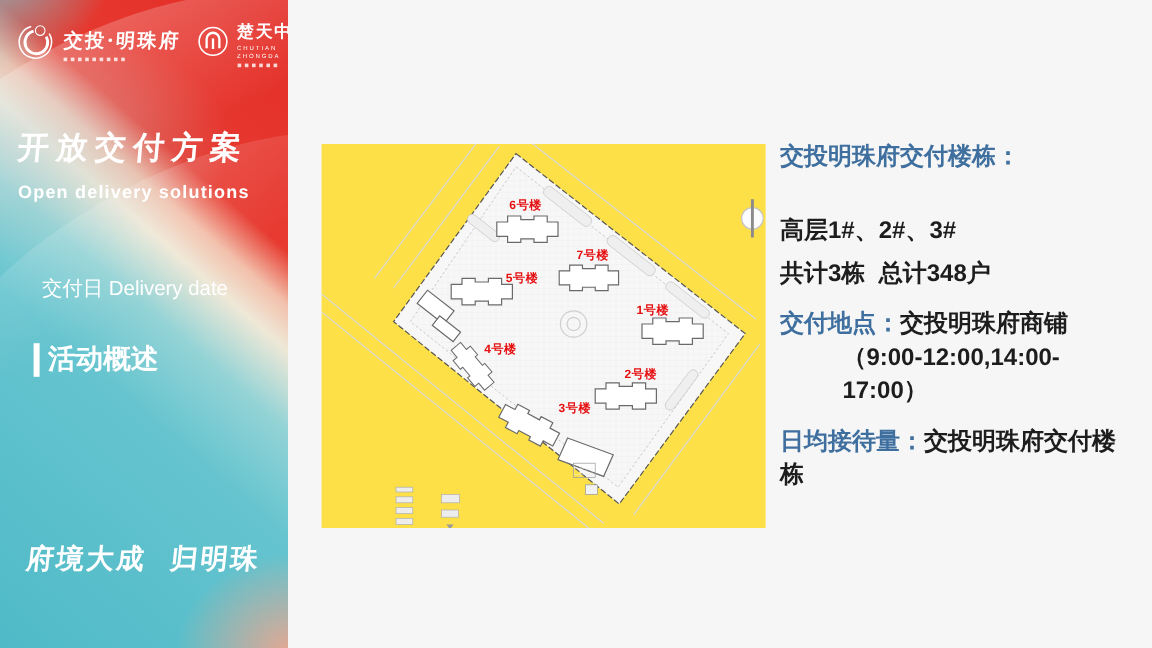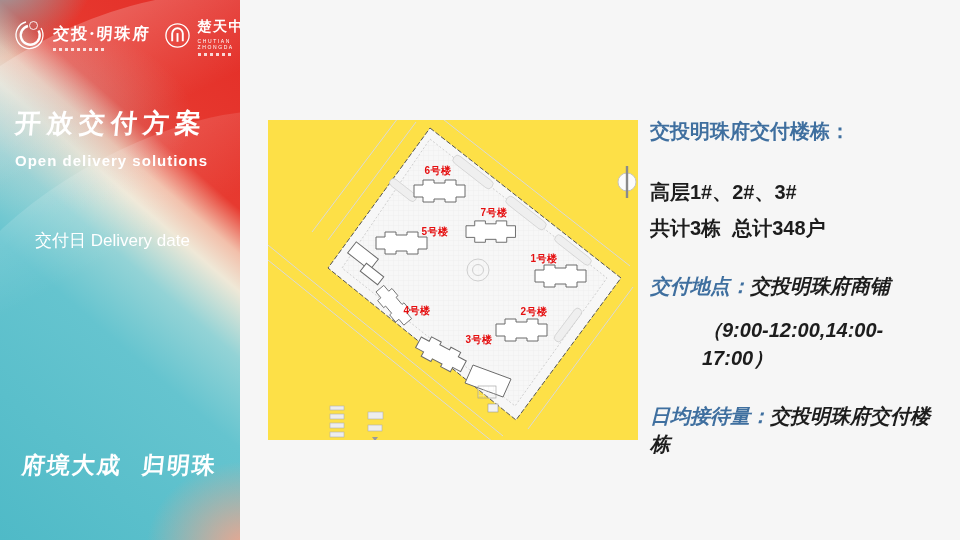--- a/index.html
+++ b/index.html
@@ -43,23 +43,23 @@
   .bl{position:absolute;transform:translate(-50%,-50%);color:#e50f10;font-size:10px;font-weight:bold;
       white-space:nowrap;letter-spacing:.5px;}
 
   
   .details{position:absolute;left:650px;top:117px;width:294px;color:#1d1d1d;
            font-size:20px;font-weight:bold;line-height:1.4;}
   .details .blue{color:#3f6f9f;}
   .pre{white-space:pre;}
   .mt-xl{margin-top:33px;}
   .mt-s{margin-top:8px;}
-  .mt-l{margin-top:30px;font-style:italic;}
+  .mt-l{margin-top:14px;}
   .mt-xl2{margin-top:30px;}
-  .indent{padding-left:52px;margin-top:16px;font-style:italic;}
+  .indent{padding-left:52px;margin-top:0;}
 </style>
 </head>
 <body>
 
 <div class="slide">
 
   <aside class="left-panel">
     <div class="wave wave-a"></div>
     <div class="wave wave-b"></div>
 
@@ -106,20 +106,21 @@
               <i></i>
               <i></i>
           </div>
         </div>
       </div>
     </header>
 
     <div class="title-cn">开放交付方案</div>
     <div class="title-en">Open delivery solutions</div>
     <div class="date-label">交付日 Delivery date</div>
+    <div class="overview">活动概述</div>
     <div class="slogan">府境大成  归明珠</div>
   </aside>
 
   <figure class="map">
     <svg width="370" height="320" viewBox="0 0 370 320">
       <defs>
         <pattern id="grid" width="5" height="5" patternUnits="userSpaceOnUse">
           <path d="M5 0H0V5" fill="none" stroke="#ebebeb" stroke-width="0.6"></path>
         </pattern>
         <path id="tower" d="M0,8 h9 v-5 h11 v3 h11 v-3 h11 v5 h9 v12 h-9 v5 h-11 v-3 h-11 v3 h-11 v-5 h-9 z"></path>
@@ -180,21 +181,21 @@
       <g>
         <circle cx="359" cy="62" r="9" fill="#fcfcfc" stroke="#c5c5c5"></circle>
         <line x1="359" y1="46" x2="359" y2="78" stroke="#8a8a8a" stroke-width="2.4"></line>
       </g>
     </svg>
     <div id="building-labels">
         <div class="bl" style="left: 170px; top: 51px;">6号楼</div>
         <div class="bl" style="left: 131px; top: 112px; margin-left: 36px;">5号楼</div>
         <div class="bl" style="left: 226px; top: 93px;">7号楼</div>
         <div class="bl" style="left: 276px; top: 139px;">1号楼</div>
-        <div class="bl" style="left: 149px; top: 171px; margin-top: 20px;">4号楼</div>
+        <div class="bl" style="left: 149px; top: 171px;">4号楼</div>
         <div class="bl" style="left: 266px; top: 192px;">2号楼</div>
         <div class="bl" style="left: 211px; top: 220px;">3号楼</div>
       </div>
   </figure>
 
   <section class="details">
     <div class="blue">交投明珠府交付楼栋：</div>
     <div class="mt-xl">高层1#、2#、3#</div>
     <div class="mt-s pre">共计3栋  总计348户</div>
 

